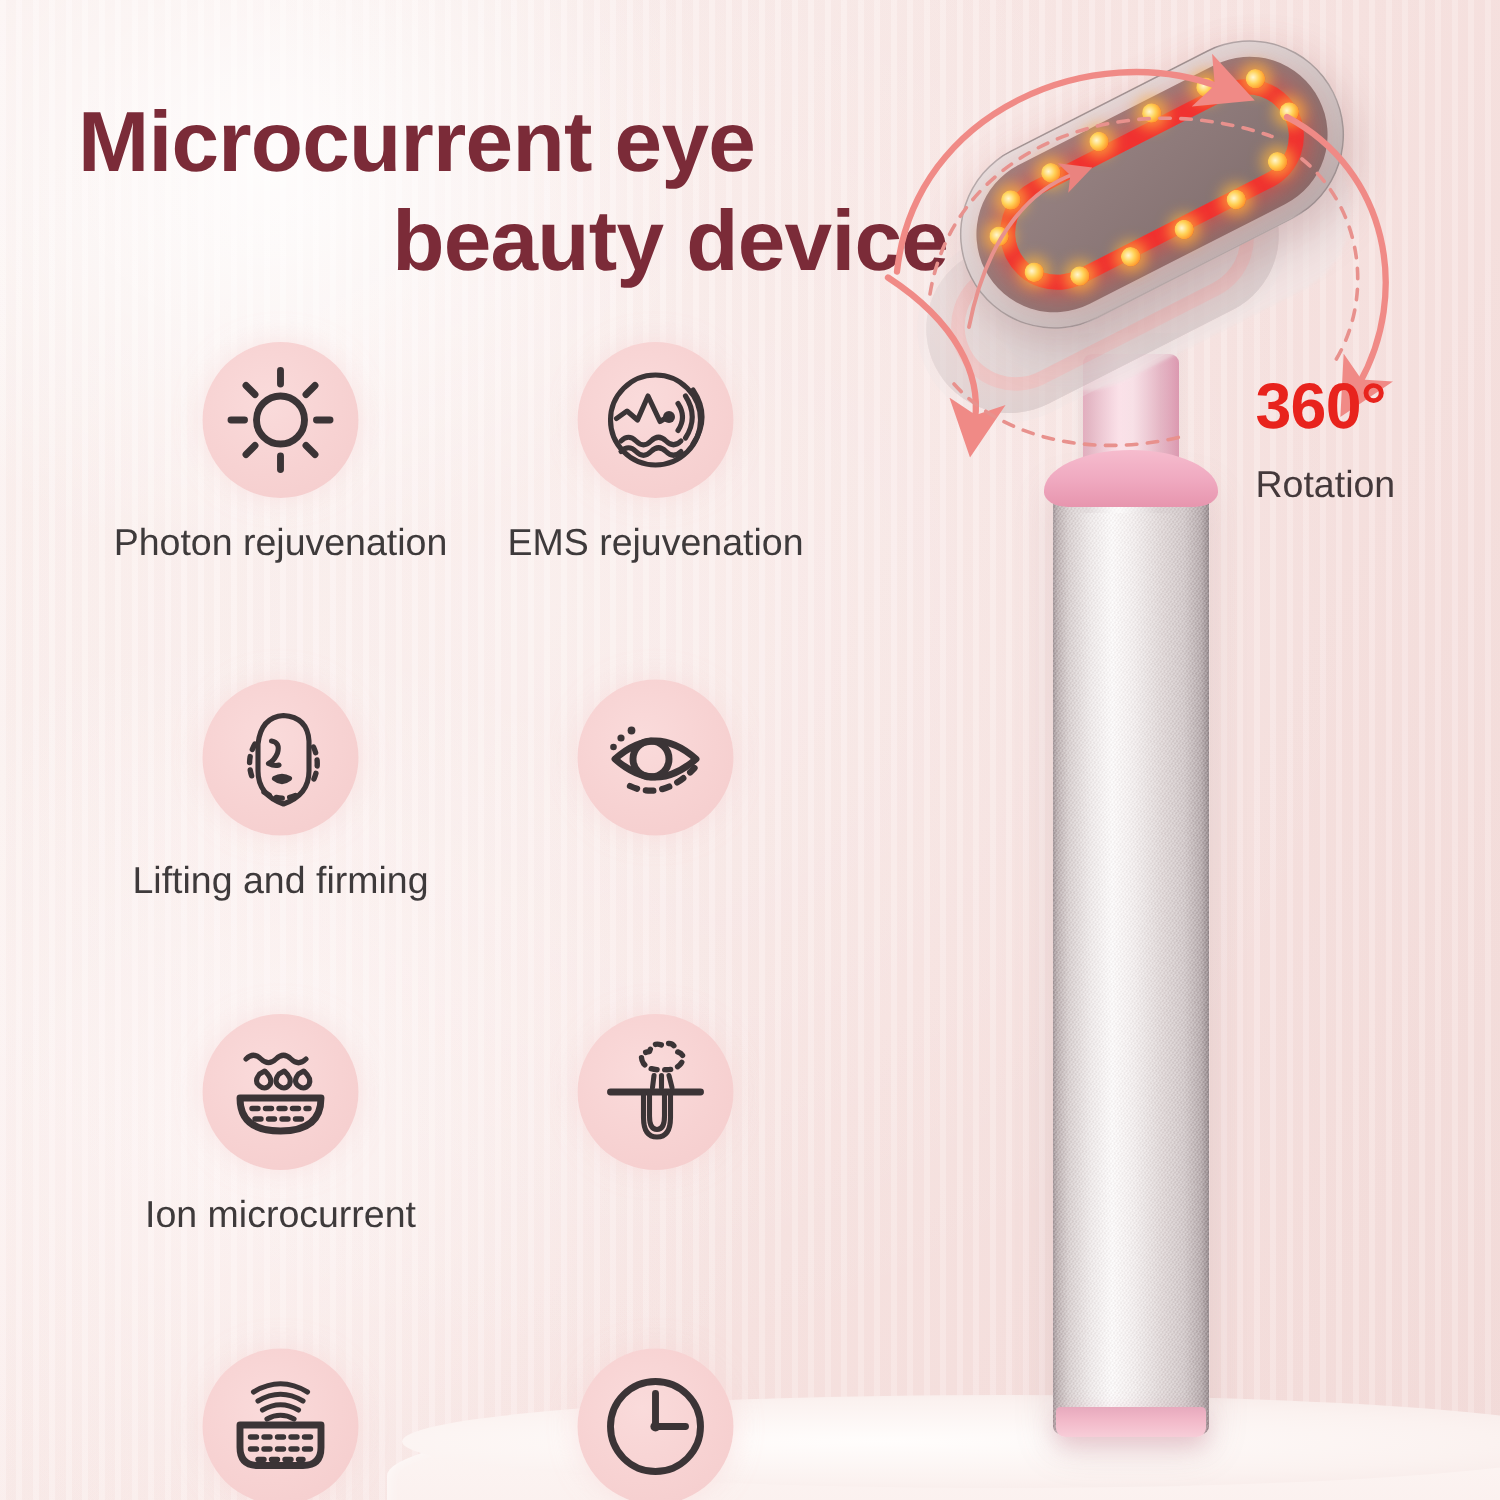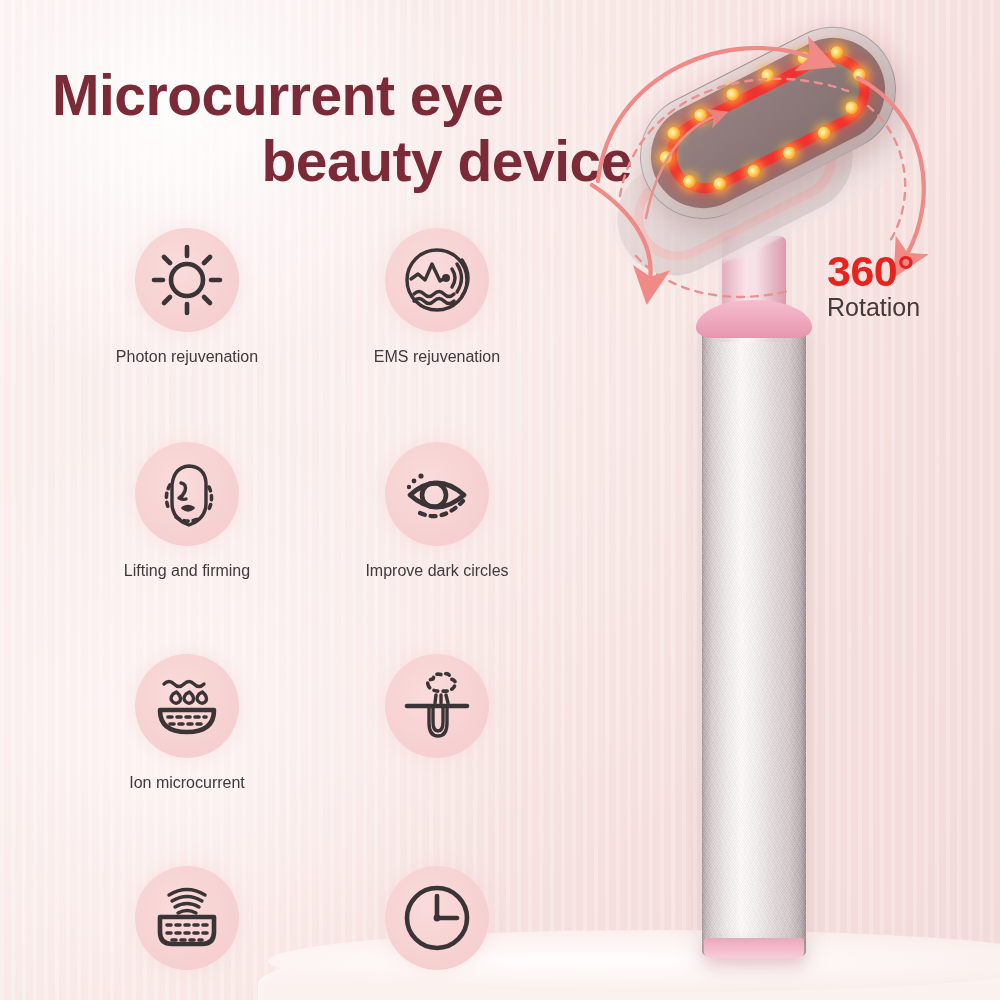--- a/index.html
+++ b/index.html
@@ -63,21 +63,21 @@
   }
   .frow{display:flex;}
   .fcell{width:250px;display:flex;flex-direction:column;align-items:center;}
   .circle{
     width:104px;height:104px;border-radius:50%;
     background:radial-gradient(circle at 42% 38%, #fadbdb 0%, #f7d2d2 55%, #f4cccc 100%);
     display:flex;align-items:center;justify-content:center;
     box-shadow:0 0 18px rgba(247,214,214,.55);
   }
   .flabel{
-    margin-top:16px;color:#3e3a3b;font-size:16px;white-space:nowrap;
+    margin-top:16px;color:#3e3a3b;font-size:25px;white-space:nowrap;
   }
   .rowgap{height:76px;}
   .rowgap2{height:74px;}
   svg.ic{display:block;}
   .st{fill:none;stroke:#3b3436;stroke-width:4.6;stroke-linecap:round;stroke-linejoin:round;}
   .stT{fill:none;stroke:#3b3436;stroke-width:3.4;stroke-linecap:round;stroke-linejoin:round;}
   .stD{fill:none;stroke:#3b3436;stroke-width:4.2;stroke-linecap:round;stroke-linejoin:round;stroke-dasharray:5 6;}
   .stDf{fill:none;stroke:#3b3436;stroke-width:3.6;stroke-linecap:round;stroke-linejoin:round;stroke-dasharray:4 5;}
   .fl{fill:#3b3436;}
 
@@ -169,23 +169,23 @@
       0 0 34px 18px rgba(255,80,70,.26);
   }
   .led{
     position:absolute;width:13px;height:13px;border-radius:50%;
     background:radial-gradient(circle at 42% 38%, #fff6cf 0%, #ffd257 38%, #ff9b2e 70%, #f4571f 100%);
     box-shadow:0 0 9px 4px rgba(255,180,60,.75);
   }
 
   .rot{position:absolute;left:-2px;top:6px;width:440px;height:360px;}
 
-  .rlabel{position:absolute;left:267px;top:250px;text-align:left;}
+  .rlabel{position:absolute;left:277px;top:250px;text-align:left;}
   .r360{color:#e8231d;font-size:43px;font-weight:bold;line-height:1;letter-spacing:-0.5px;}
-  .rtxt{color:#44393b;font-size:25px;margin-top:0;}
+  .rtxt{color:#44393b;font-size:25px;margin-top:16px;}
 </style>
 </head>
 <body>
 
 <div id="stage">
 
   <div class="stripes"></div>
   <div class="glowTL"></div>
   <div class="glowBL"></div>
   <div class="vignette"></div>
@@ -256,21 +256,20 @@
         <div class="circle">
           <svg class="ic" width="78" height="78" viewBox="0 0 78 78">
             <path class="st" d="M12 40 q27 -24 54 0 q-27 24 -54 0 z"></path>
             <circle class="st" cx="36" cy="40" r="12"></circle>
             <circle class="fl" cx="23" cy="21" r="2.6"></circle>
             <circle class="fl" cx="16" cy="26" r="2.4"></circle>
             <circle class="fl" cx="11" cy="32" r="2.2"></circle>
             <path class="stD" d="M22 58 q22 10 43 -12"></path>
           </svg>
         </div>
-        <div class="flabel">Improve dark circles</div>
       </div>
     </div>
 
     <div class="rowgap2"></div>
 
     <div class="frow">
       <div class="fcell">
         <div class="circle">
           <svg class="ic" width="78" height="78" viewBox="0 0 78 78">
             <path class="stT" d="M16 17 q5 -5 10 0 t10 0 t10 0 t10 0"></path>

